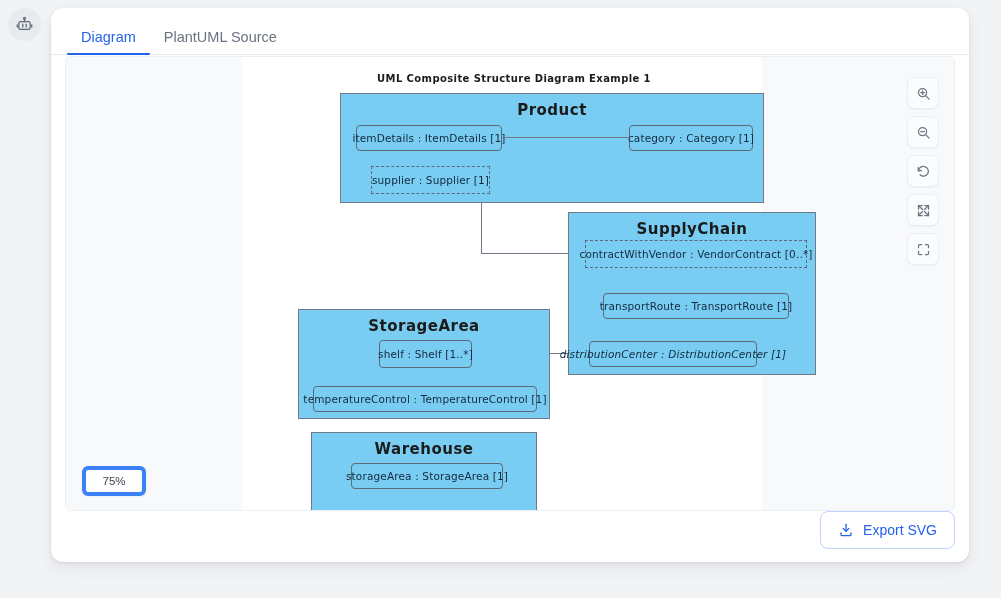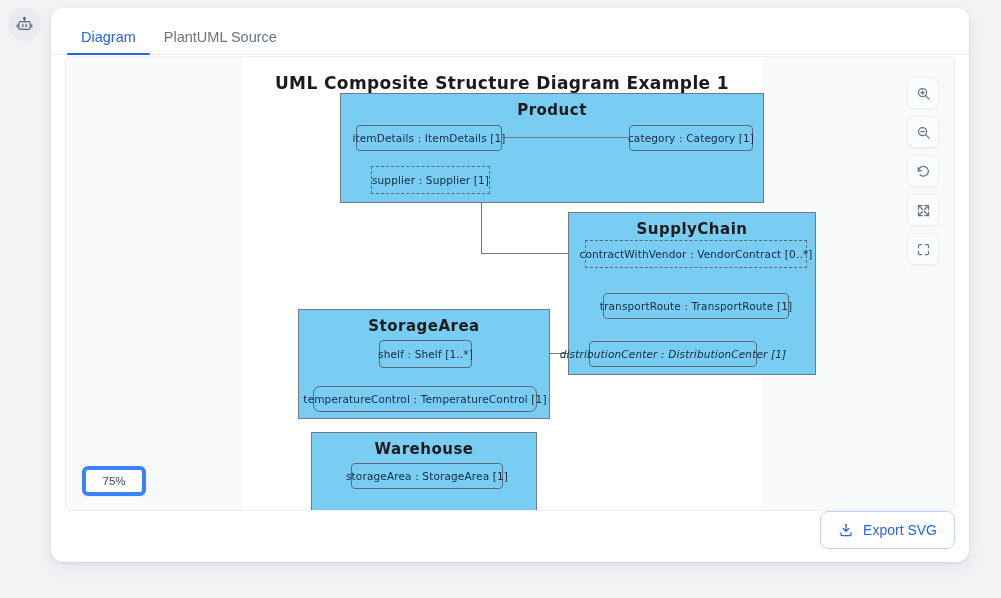--- a/index.html
+++ b/index.html
@@ -95,25 +95,25 @@
     position: absolute;
     left: 176px;
     top: 0;
     width: 520px;
     height: 100%;
     background: #ffffff;
   }
 
   .diagram-title {
     position: absolute;
-    left: 176px;
+    left: 188px;
     top: 16px;
     width: 520px;
     text-align: center;
-    font-size: 17px;
+    font-size: 10px;
     font-weight: bold;
     color: #1b1b1b;
     letter-spacing: 0.4px;
     font-family: "DejaVu Sans", sans-serif;
   }
 
   
   .uml-box {
     position: absolute;
     background: #79cdf2;
@@ -263,21 +263,21 @@
     <div class="uml-box" style="left:502px; top:155px; width:248px; height:163px;">
       <div class="cls-title">SupplyChain</div>
       <div class="part dashed" style="left:16px; top:27px; width:222px; height:28px;">contractWithVendor : VendorContract [0..*]</div>
       <div class="part" style="left:34px; top:80px; width:186px; height:26px;">transportRoute : TransportRoute [1]</div>
       <div class="part" style="left:20px; top:128px; width:168px; height:26px;font-style:italic;">distributionCenter : DistributionCenter [1]</div>
     </div>
 
     <div class="uml-box" style="left:232px; top:252px; width:252px; height:110px;">
       <div class="cls-title">StorageArea</div>
       <div class="part" style="left:80px; top:30px; width:93px; height:28px;">shelf : Shelf [1..*]</div>
-      <div class="part" style="left:14px; top:76px; width:224px; height:26px;border-radius:7px;">temperatureControl : TemperatureControl [1]</div>
+      <div class="part" style="left:14px; top:76px; width:224px; height:26px;">temperatureControl : TemperatureControl [1]</div>
     </div>
 
     <div class="uml-box" style="left:245px; top:375px; width:226px; height:110px;">
       <div class="cls-title">Warehouse</div>
       <div class="part" style="left:39px; top:30px; width:152px; height:26px;">storageArea : StorageArea [1]</div>
     </div>
 
     <div class="zoom-badge">75%</div>
 
     <div class="tool-rail">

